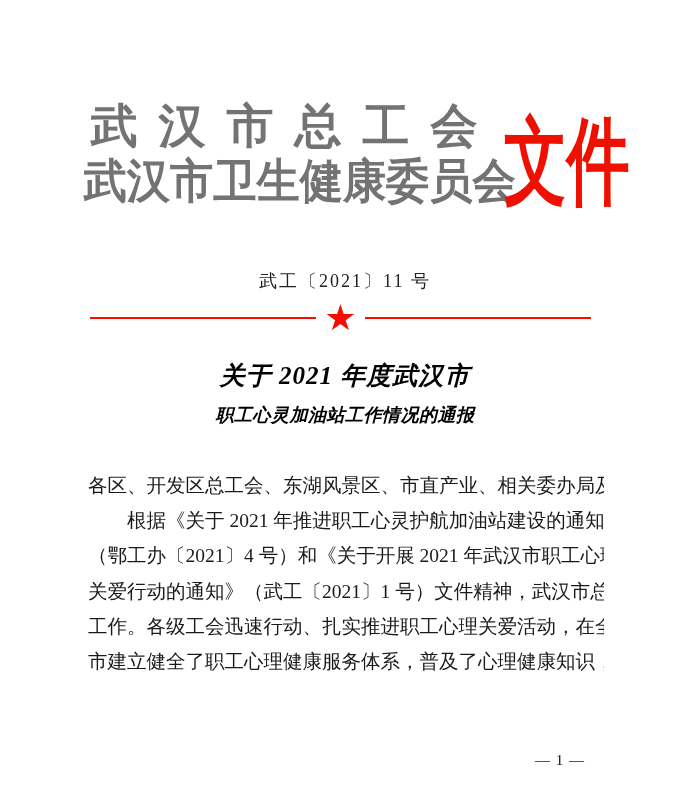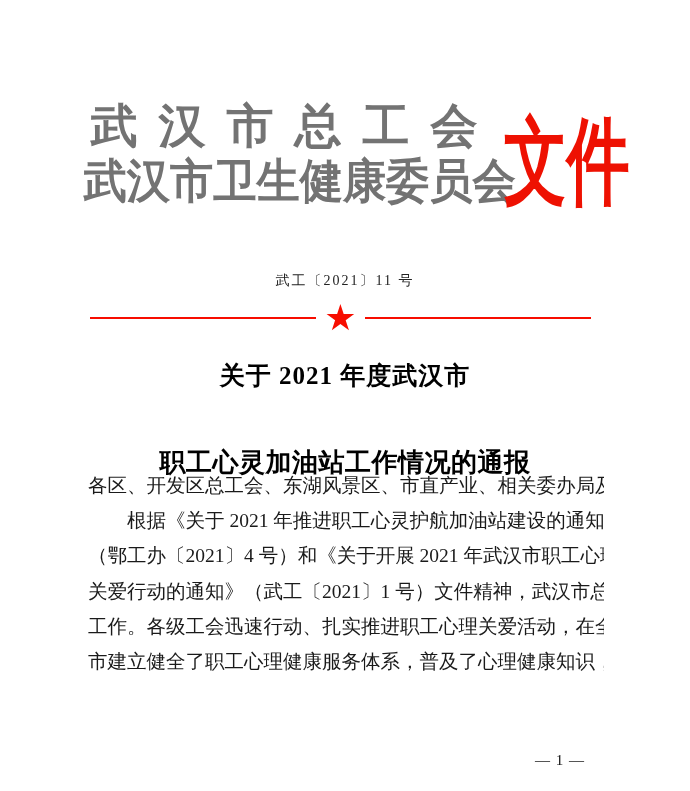--- a/index.html
+++ b/index.html
@@ -50,21 +50,21 @@
     transform-origin: left top;
   }
 
   
   .doc-number {
     position: absolute;
     left: 0;
     top: 266px;
     width: 100%;
     text-align: center;
-    font-size: 14px;
+    font-size: 18px;
     line-height: 30px;
     letter-spacing: 2px;
     color: #222222;
   }
 
   
   .divider {
     position: absolute;
     left: 90px;
     top: 302px;
@@ -88,23 +88,24 @@
 
   
   .title-block {
     position: absolute;
     left: 0;
     top: 357px;
     width: 100%;
     text-align: center;
     color: #000000;
     font-weight: bold;
+    font-style: italic;
   }
   .title-line1 { font-size: 25px; line-height: 38px; letter-spacing: 1px; }
-  .title-line2 { font-size: 26px; line-height: 40px; letter-spacing: 0.5px; margin-top: 48px; }
+  .title-line2 { font-size: 18px; line-height: 40px; letter-spacing: 0.5px; }
 
   
   .body-block {
     position: absolute;
     left: 88px;
     top: 468px;
     width: 516px;
     font-size: 19.5px;
     color: #1a1a1a;
   }

